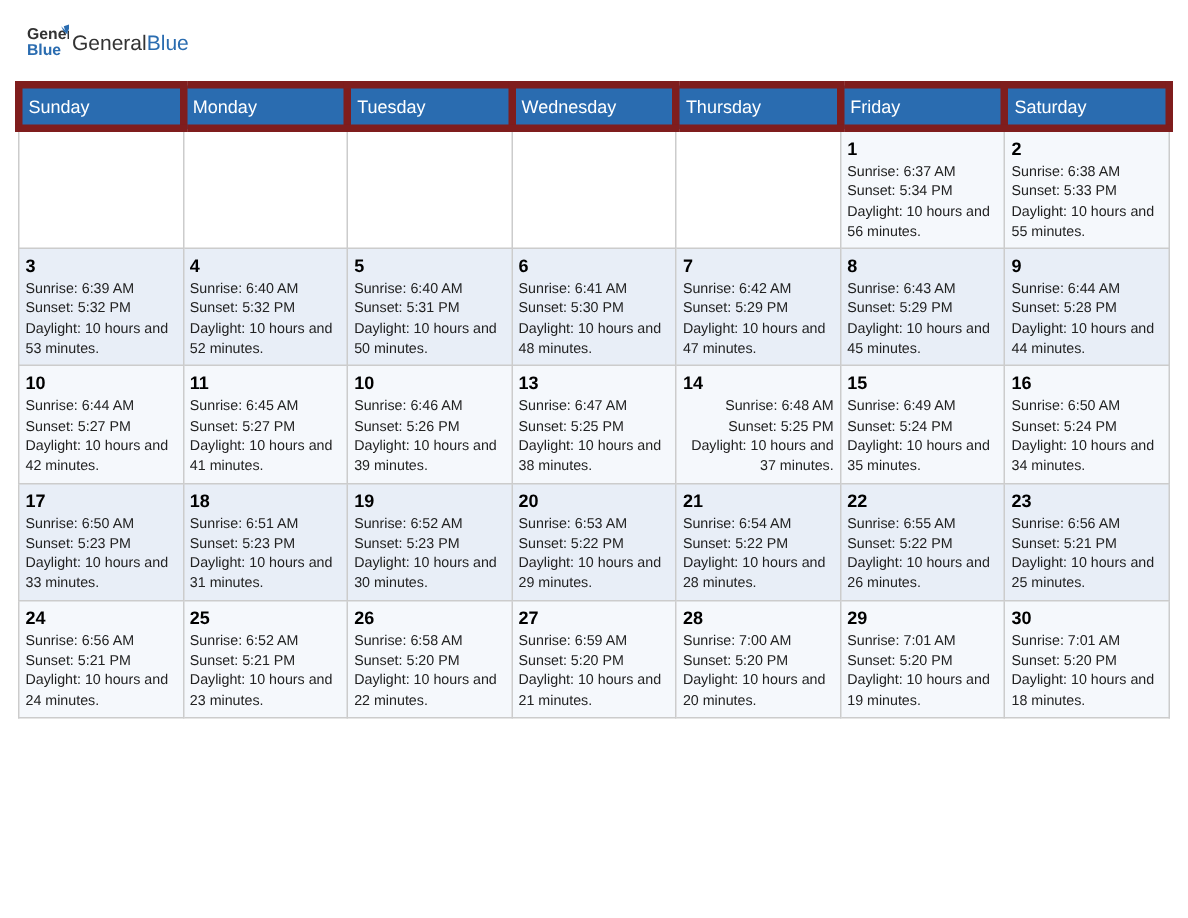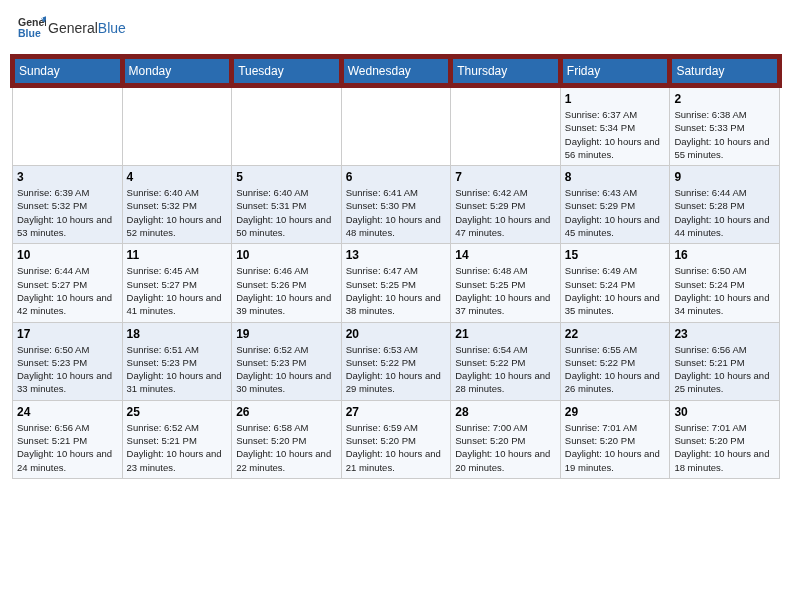--- a/index.html
+++ b/index.html
@@ -199,21 +199,21 @@
 Daylight: 10 hours and 39 minutes.</div>
         </td>
         <td>
           <span class="day-number">13</span>
           <div class="day-info" style="white-space: pre-line;">Sunrise: 6:47 AM
 Sunset: 5:25 PM
 Daylight: 10 hours and 38 minutes.</div>
         </td>
         <td>
           <span class="day-number">14</span>
-          <div class="day-info" style="white-space: pre-line;">Sunrise: 6:48 AM
+          <div class="day-info" style="white-space: pre-line; text-align: right;">Sunrise: 6:48 AM
 Sunset: 5:25 PM
 Daylight: 10 hours and 37 minutes.</div>
         </td>
         <td>
           <span class="day-number">15</span>
           <div class="day-info" style="white-space: pre-line;">Sunrise: 6:49 AM
 Sunset: 5:24 PM
 Daylight: 10 hours and 35 minutes.</div>
         </td>
         <td>

